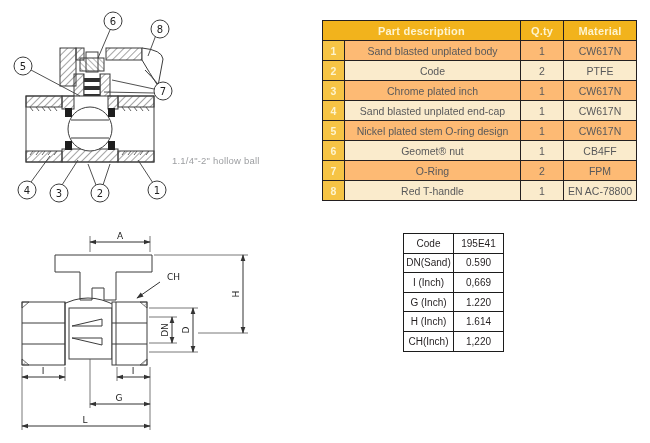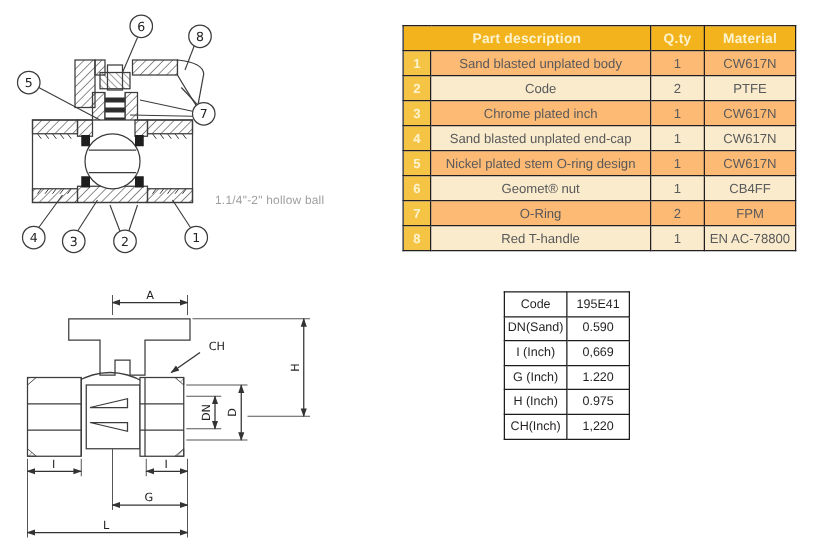--- a/index.html
+++ b/index.html
@@ -311,21 +311,21 @@
         <tr>
           <td>I (Inch)</td>
           <td>0,669</td>
         </tr>
         <tr>
           <td>G (Inch)</td>
           <td>1.220</td>
         </tr>
         <tr>
           <td>H (Inch)</td>
-          <td>0.975</td>
+          <td>1.614</td>
         </tr>
         <tr>
           <td>CH(Inch)</td>
           <td>1,220</td>
         </tr>
       </tbody>
   </table>
 
 </div>
 

